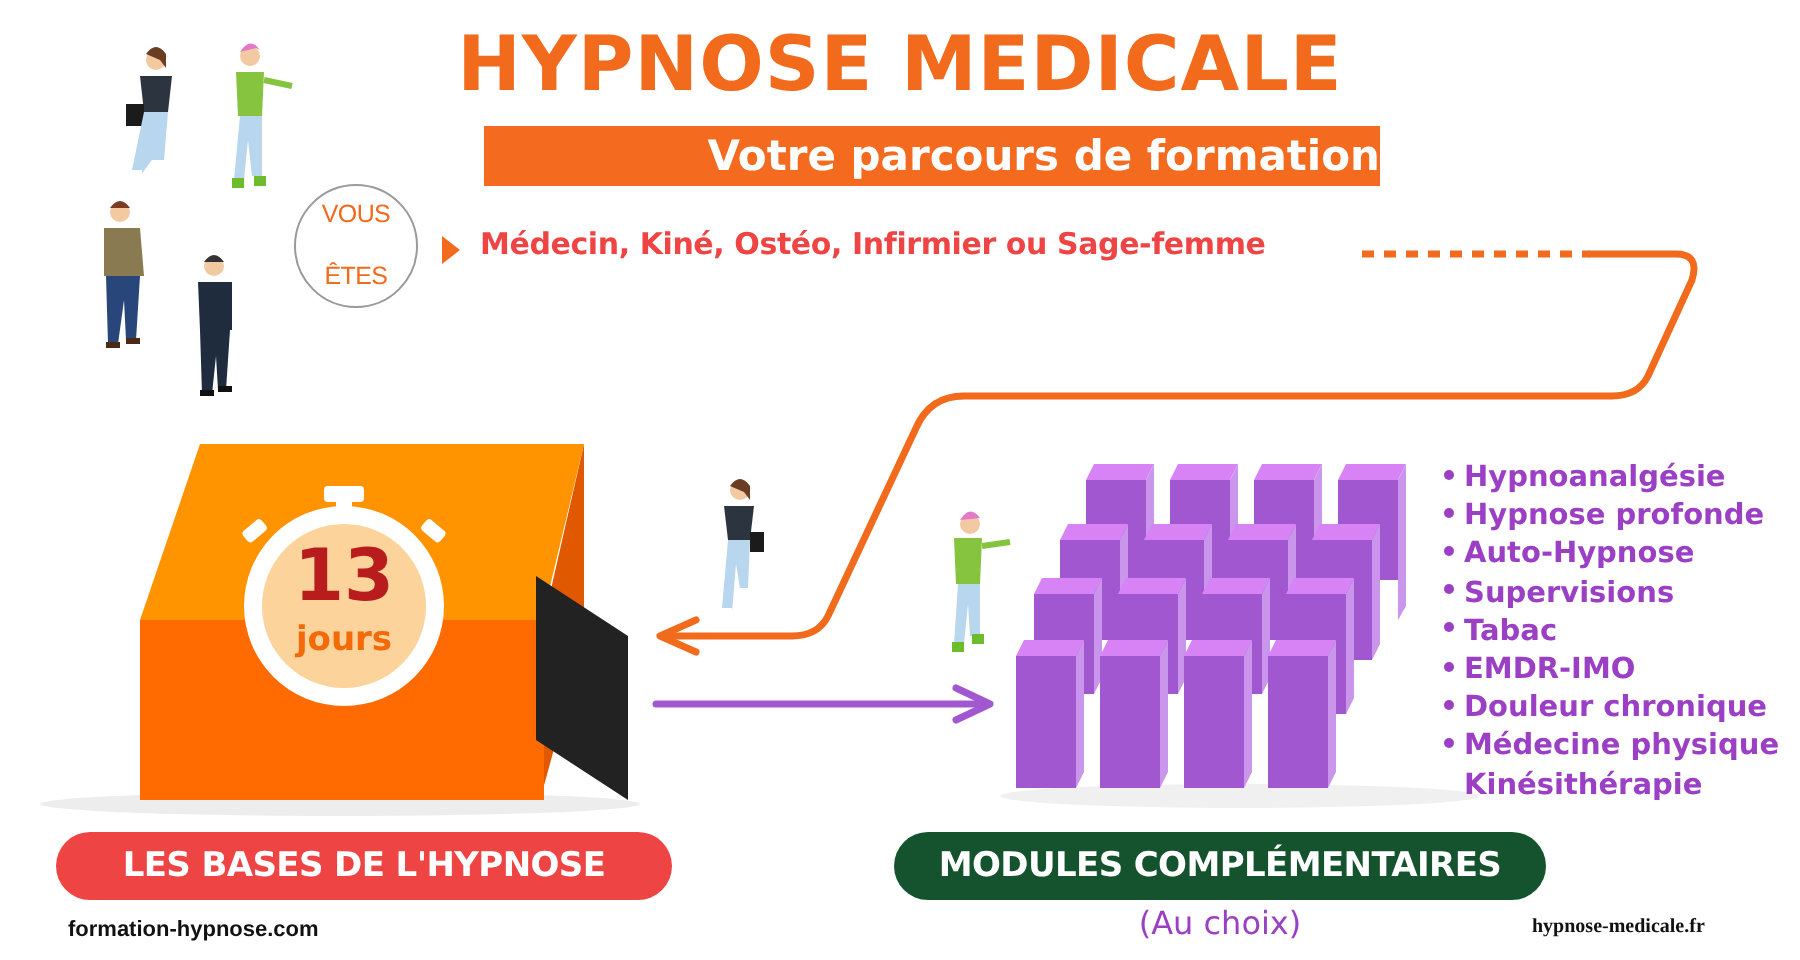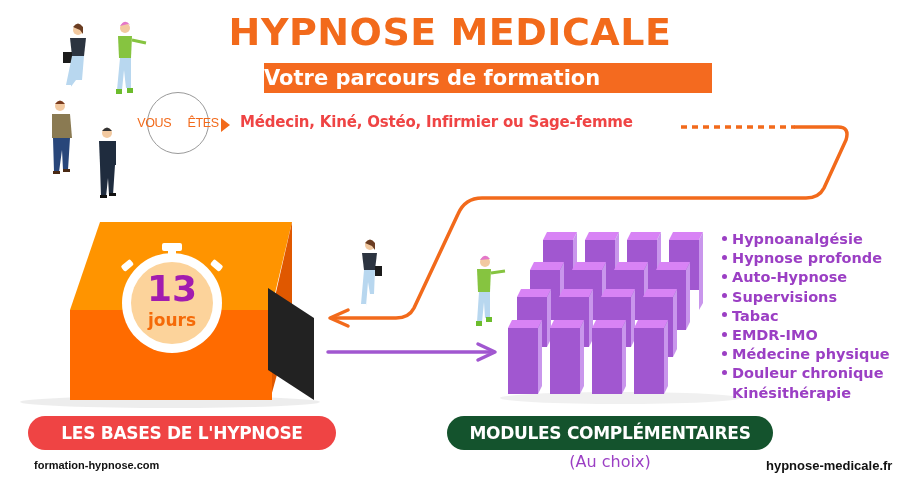--- a/index.html
+++ b/index.html
@@ -8,27 +8,27 @@
 
   .abs { position: absolute; }
 
   .main-title {
     left: 0; width: 900px; top: 10px; text-align: center;
     color: #f26a1b; font-size: 38px; font-weight: bold; letter-spacing: 0.5px;
     font-family: "DejaVu Sans", sans-serif;
   }
   .subtitle-bar {
     left: 242px; top: 63px; width: 448px; height: 30px;
-    background: #f46a1f; color: #ffffff; text-align: left;
-    font-size: 21px; font-weight: bold; line-height: 30px; margin-left: 22px;
+    background: #f46a1f; color: #ffffff; text-align: right;
+    font-size: 21px; font-weight: bold; line-height: 30px;
   }
   .vous-circle {
     left: 147px; top: 92px; width: 62px; height: 62px; border-radius: 50%;
     border: 1.5px solid #9a9a9a; background: #fff;
-    display: flex; flex-direction: row; align-items: center; justify-content: center;
+    display: flex; flex-direction: column; align-items: center; justify-content: center;
     color: #f26a1b; font-size: 12.5px; line-height: 15px; font-family: "Liberation Sans", sans-serif;
     letter-spacing: -0.3px;
     gap: 16px;
   }
   .vous-arrow {
     left: 221px; top: 118px; width: 0; height: 0;
     border-top: 7px solid transparent; border-bottom: 7px solid transparent;
     border-left: 9px solid #f26a1b;
   }
   .professions {
@@ -47,21 +47,21 @@
 
   .pill {
     height: 34px; border-radius: 17px; color: #fff; text-align: center;
     font-size: 17px; font-weight: bold; line-height: 34px; letter-spacing: -0.3px;
   }
   .pill-orange { left: 28px; top: 416px; width: 308px; background: #ef4444; }
   .pill-purple { left: 447px; top: 416px; width: 326px; background: #14532d; }
 
   .au-choix { left: 447px; width: 326px; top: 452px; text-align: center; color: #9b3fc4; font-size: 16px; }
   .footer-left { left: 34px; top: 459px; font-size: 11px; font-weight: bold; color: #111; font-family: "Liberation Sans", sans-serif; text-align: center; }
-  .footer-right { left: 766px; top: 458px; font-size: 13px; font-weight: bold; color: #111; font-family: Liberation Sans, sans-serif; text-align: center; }
+  .footer-right { left: 766px; top: 458px; font-size: 10px; font-weight: bold; color: #111; font-family: Liberation Serif, serif; text-align: center; }
 
   .timer-number { font-family: "DejaVu Sans", sans-serif; }
 </style>
 </head>
 <body>
 
 <svg class="abs" style="left:0;top:0" width="900" height="480">
 
   <g>
     <line x1="681" y1="127" x2="795" y2="127" stroke="#f26a1b" stroke-width="3.5" stroke-dasharray="6 5"></line>
@@ -213,32 +213,32 @@
 <div class="abs main-title">HYPNOSE MEDICALE</div>
 <div class="abs subtitle-bar">Votre parcours de formation</div>
 
 <div class="abs vous-circle">
   <span>VOUS</span>
   <span>ÊTES</span>
 </div>
 <div class="abs vous-arrow"></div>
 <div class="abs professions">Médecin, Kiné, Ostéo, Infirmier ou Sage-femme</div>
 
-<div class="abs timer-number" style="left:122px;top:270px;width:100px;text-align:center;color:#a21caf;font-size:36px;font-weight:bold;line-height:38px;">13</div>
+<div class="abs timer-number" style="left:122px;top:270px;width:100px;text-align:center;color:#b91c1c;font-size:36px;font-weight:bold;line-height:38px;">13</div>
 <div class="abs" style="left:122px;top:310px;width:100px;text-align:center;color:#f56a08;font-size:17px;font-weight:bold;">jours</div>
 
 <ul class="abs module-list">
   <li><span class="bullet"></span><span>Hypnoanalgésie</span></li>
   <li><span class="bullet"></span><span>Hypnose profonde</span></li>
   <li><span class="bullet"></span><span>Auto-Hypnose</span></li>
   <li><span class="bullet"></span><span>Supervisions</span></li>
   <li><span class="bullet"></span><span>Tabac</span></li>
   <li><span class="bullet"></span><span>EMDR-IMO</span></li>
+  <li><span class="bullet"></span><span>Douleur chronique</span></li>
   <li><span class="bullet"></span><span>Médecine physique</span></li>
-  <li><span class="bullet"></span><span>Douleur chronique</span></li>
   <li class="cont">Kinésithérapie</li>
 </ul>
 
 <div class="abs pill pill-orange">LES BASES DE L'HYPNOSE</div>
 <div class="abs pill pill-purple">MODULES COMPLÉMENTAIRES</div>
 <div class="abs au-choix">(Au choix)</div>
 
 <div class="abs footer-left">formation-hypnose.com</div>
 <div class="abs footer-right">hypnose-medicale.fr</div>
 

